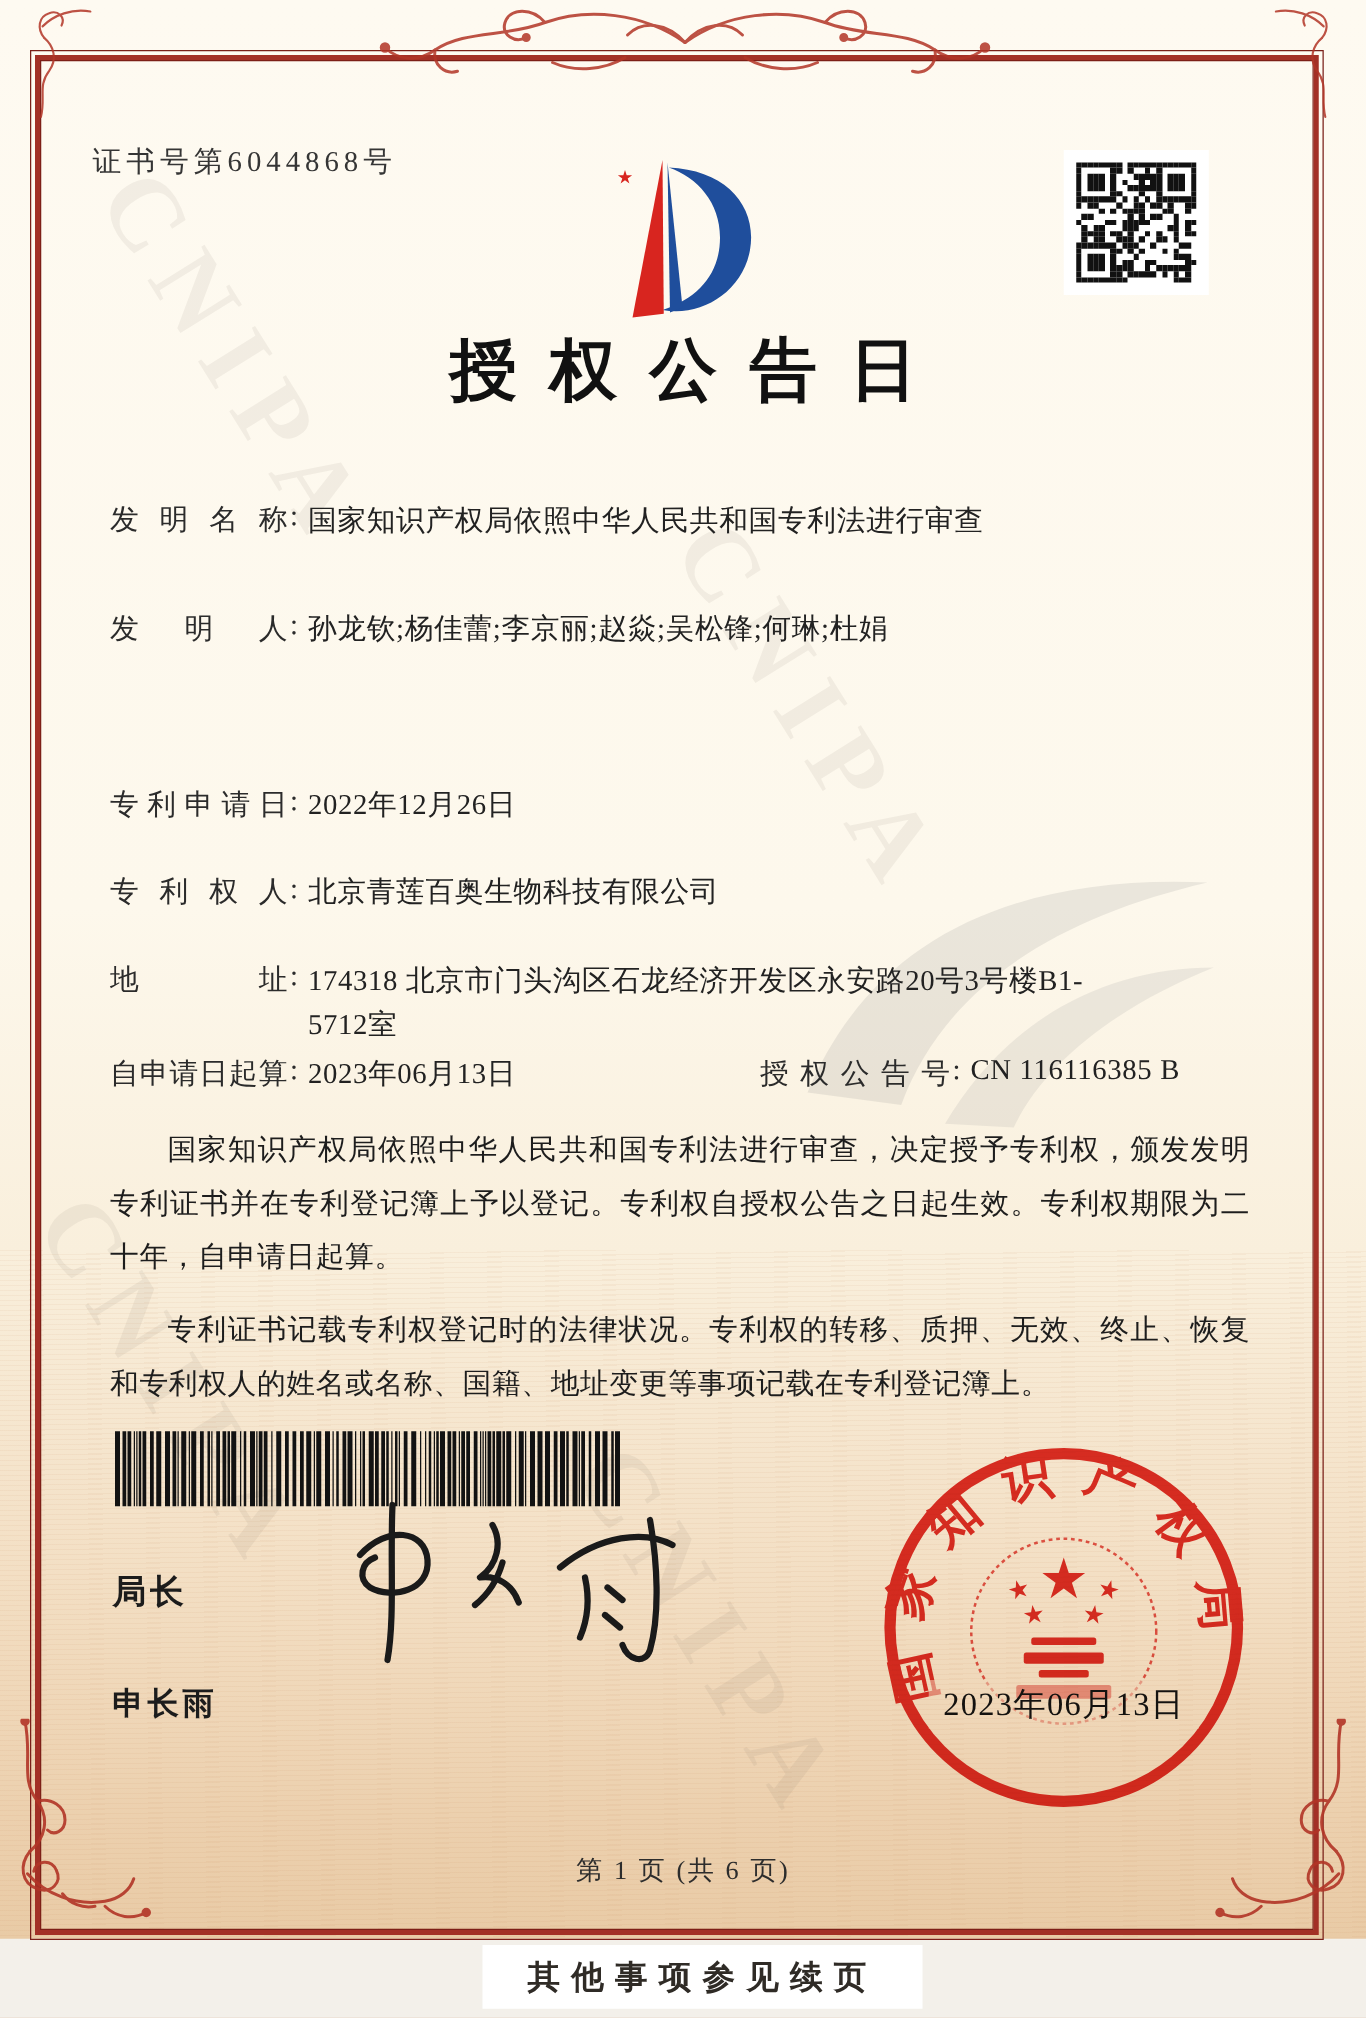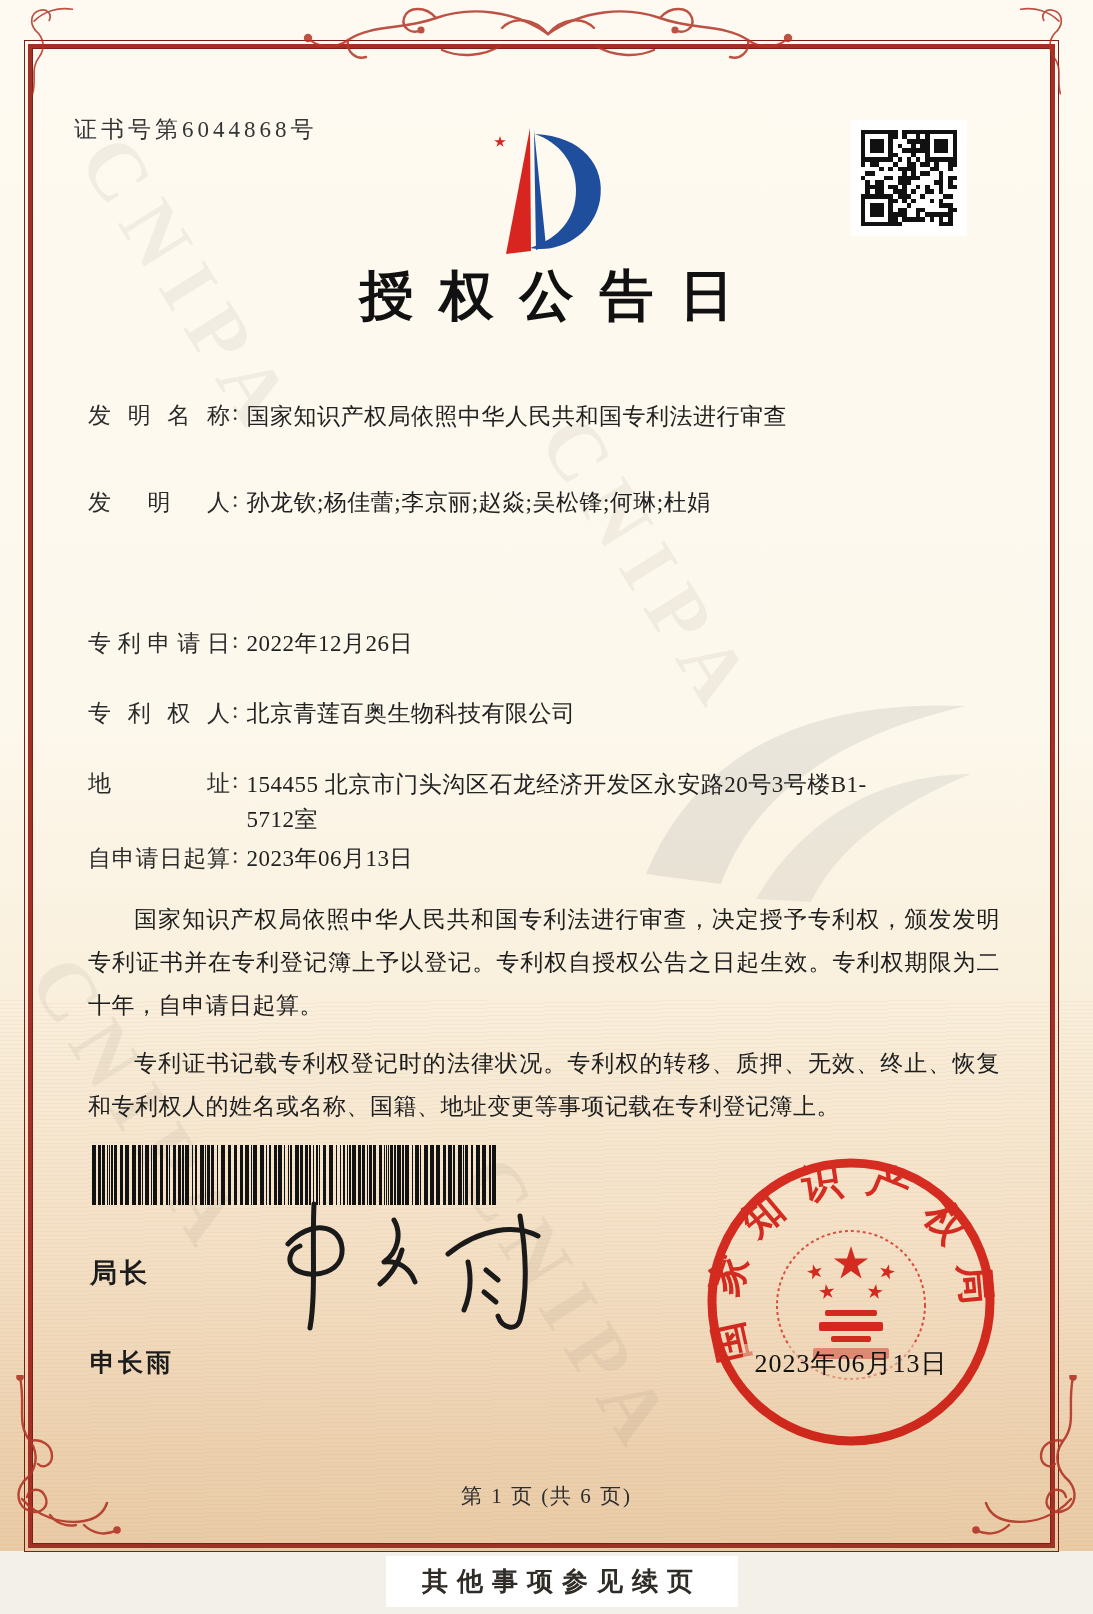--- a/index.html
+++ b/index.html
@@ -594,24 +594,27 @@
   <div class="row" style="top:487px;">
     <span class="lbl">发明人</span><span class="colon">:</span><span class="val">孙龙钦;杨佳蕾;李京丽;赵焱;吴松锋;何琳;杜娟</span>
   </div>
   <div class="row" style="top:628px;">
     <span class="lbl">专利申请日</span><span class="colon">:</span><span class="val">2022年12月26日</span>
   </div>
   <div class="row" style="top:698px;">
     <span class="lbl">专利权人</span><span class="colon">:</span><span class="val">北京青莲百奥生物科技有限公司</span>
   </div>
   <div class="row" style="top:768px;">
-    <span class="lbl">地址</span><span class="colon">:</span><span class="val val-wrap">154455 北京市门头沟区石龙经济开发区永安路20号3号楼B1-5712室</span>
+    <span class="lbl">地址</span><span class="colon">:</span><span class="val val-wrap">174318 北京市门头沟区石龙经济开发区永安路20号3号楼B1-5712室</span>
   </div>
   <div class="row" style="top:843px;width:912px;">
     <span class="lbl">自申请日起算</span><span class="colon">:</span><span class="val">2023年06月13日</span>
+    <span class="grant-no">
+      <span class="lbl" style="width:152px;">授权公告号</span><span class="colon">:</span><span class="val">CN 116116385 B</span>
+    </span>
   </div>
 
   <div class="paras">
     <p>国家知识产权局依照中华人民共和国专利法进行审查，决定授予专利权，颁发发明专利证书并在专利登记簿上予以登记。专利权自授权公告之日起生效。专利权期限为二十年，自申请日起算。</p>
     <p>专利证书记载专利权登记时的法律状况。专利权的转移、质押、无效、终止、恢复和专利权人的姓名或名称、国籍、地址变更等事项记载在专利登记簿上。</p>
   </div>
 
   <div class="barcode" id="barcode">
       <i style="width:4px;background:#121212"></i>
       <i style="width:2px"></i>

